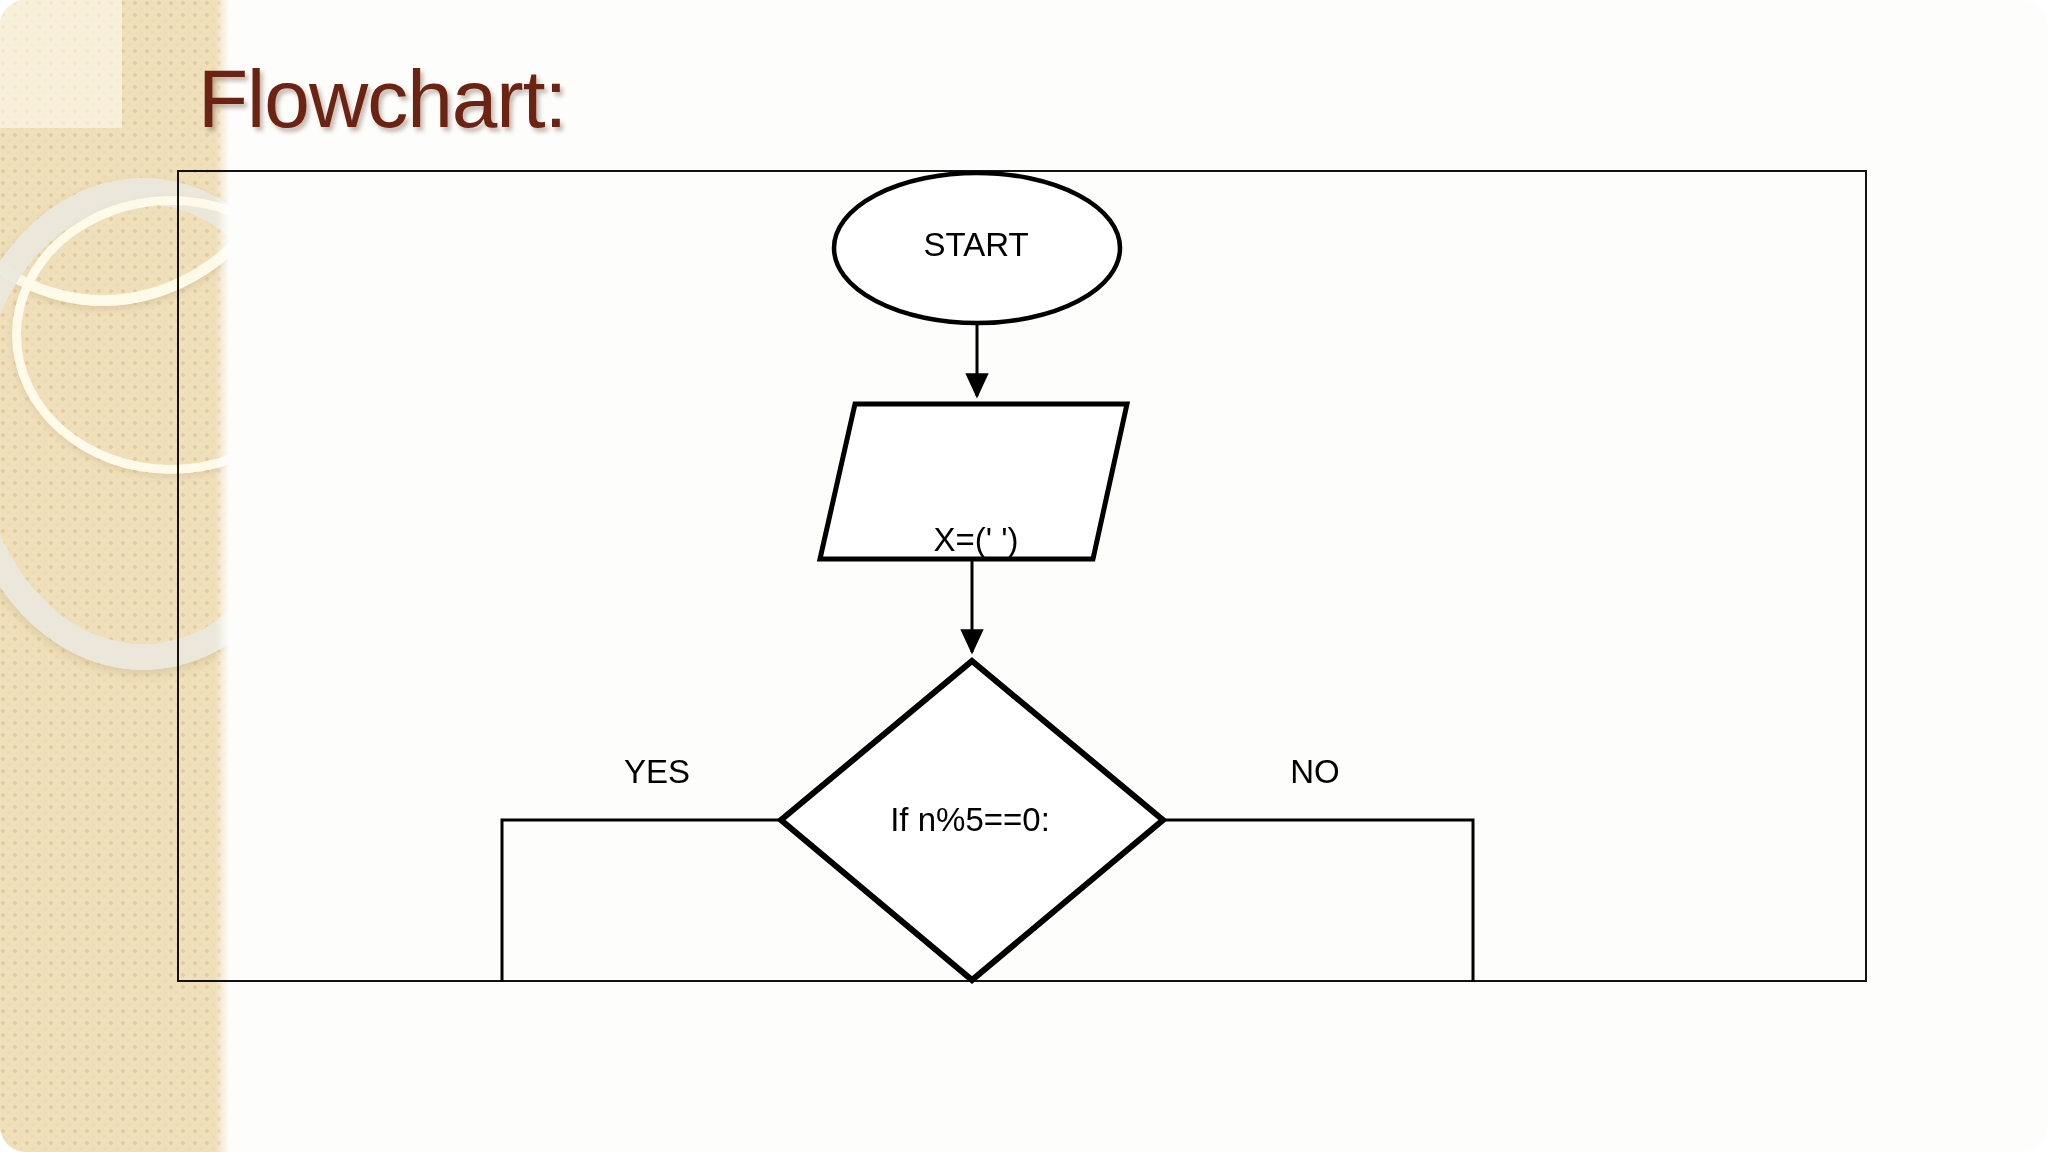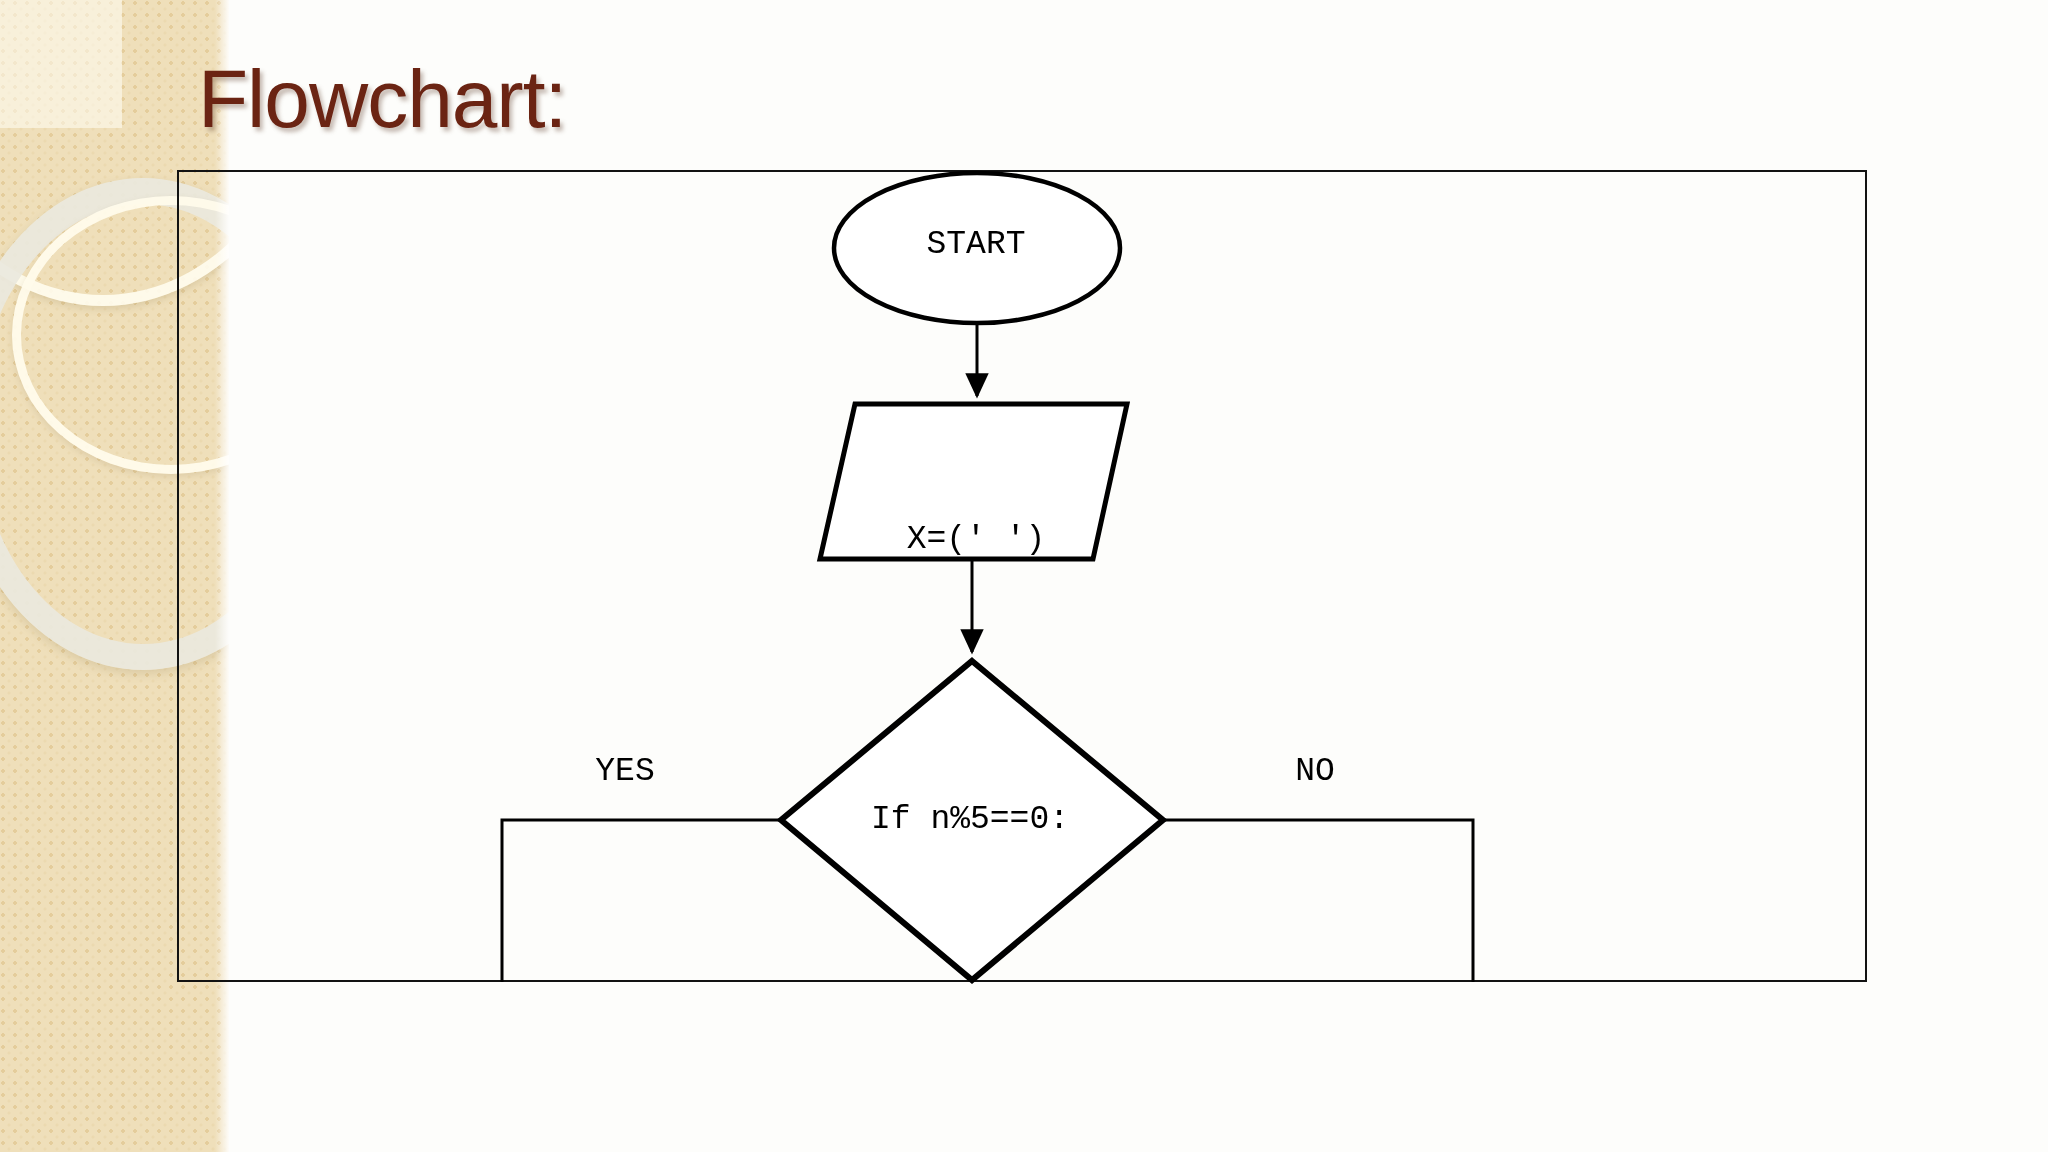--- a/index.html
+++ b/index.html
@@ -11,20 +11,21 @@
   body {
     font-family: "Liberation Sans", sans-serif;
   }
 
   #slide {
     position: relative;
     width: 2048px;
     height: 1152px;
     overflow: hidden;
     background: #fdfdfb;
+    border-radius: 26px;
   }
 
   
   #sidebar {
     position: absolute;
     left: 0;
     top: 0;
     width: 229px;
     height: 1152px;
     overflow: hidden;
@@ -120,27 +121,26 @@
     pointer-events: none;
   }
 
   .flow-label {
     position: absolute;
     color: #000000;
     font-size: 33px;
     line-height: 40px;
     text-align: center;
     white-space: pre;
-    font-family: Liberation Mono, monospace;
   }
 
   #label-start       { left: 830px;  top: 225px;  width: 292px; }
   #label-io          { left: 822px;  top: 440px;  width: 308px; }
   #label-decision    { left: 790px;  top: 800px;  width: 360px; }
-  #label-yes         { left: 560px;  top: 752px;  width: 130px; text-align: center; }
+  #label-yes         { left: 560px;  top: 752px;  width: 130px; text-align: right; }
   #label-no          { left: 1250px; top: 752px;  width: 130px; text-align: center; }
 </style>
 </head>
 <body>
 
 <div id="slide">
 
   <div id="sidebar">
     <div id="sidebar-top-panel"></div>
     <div id="sidebar-ring-top"></div>

